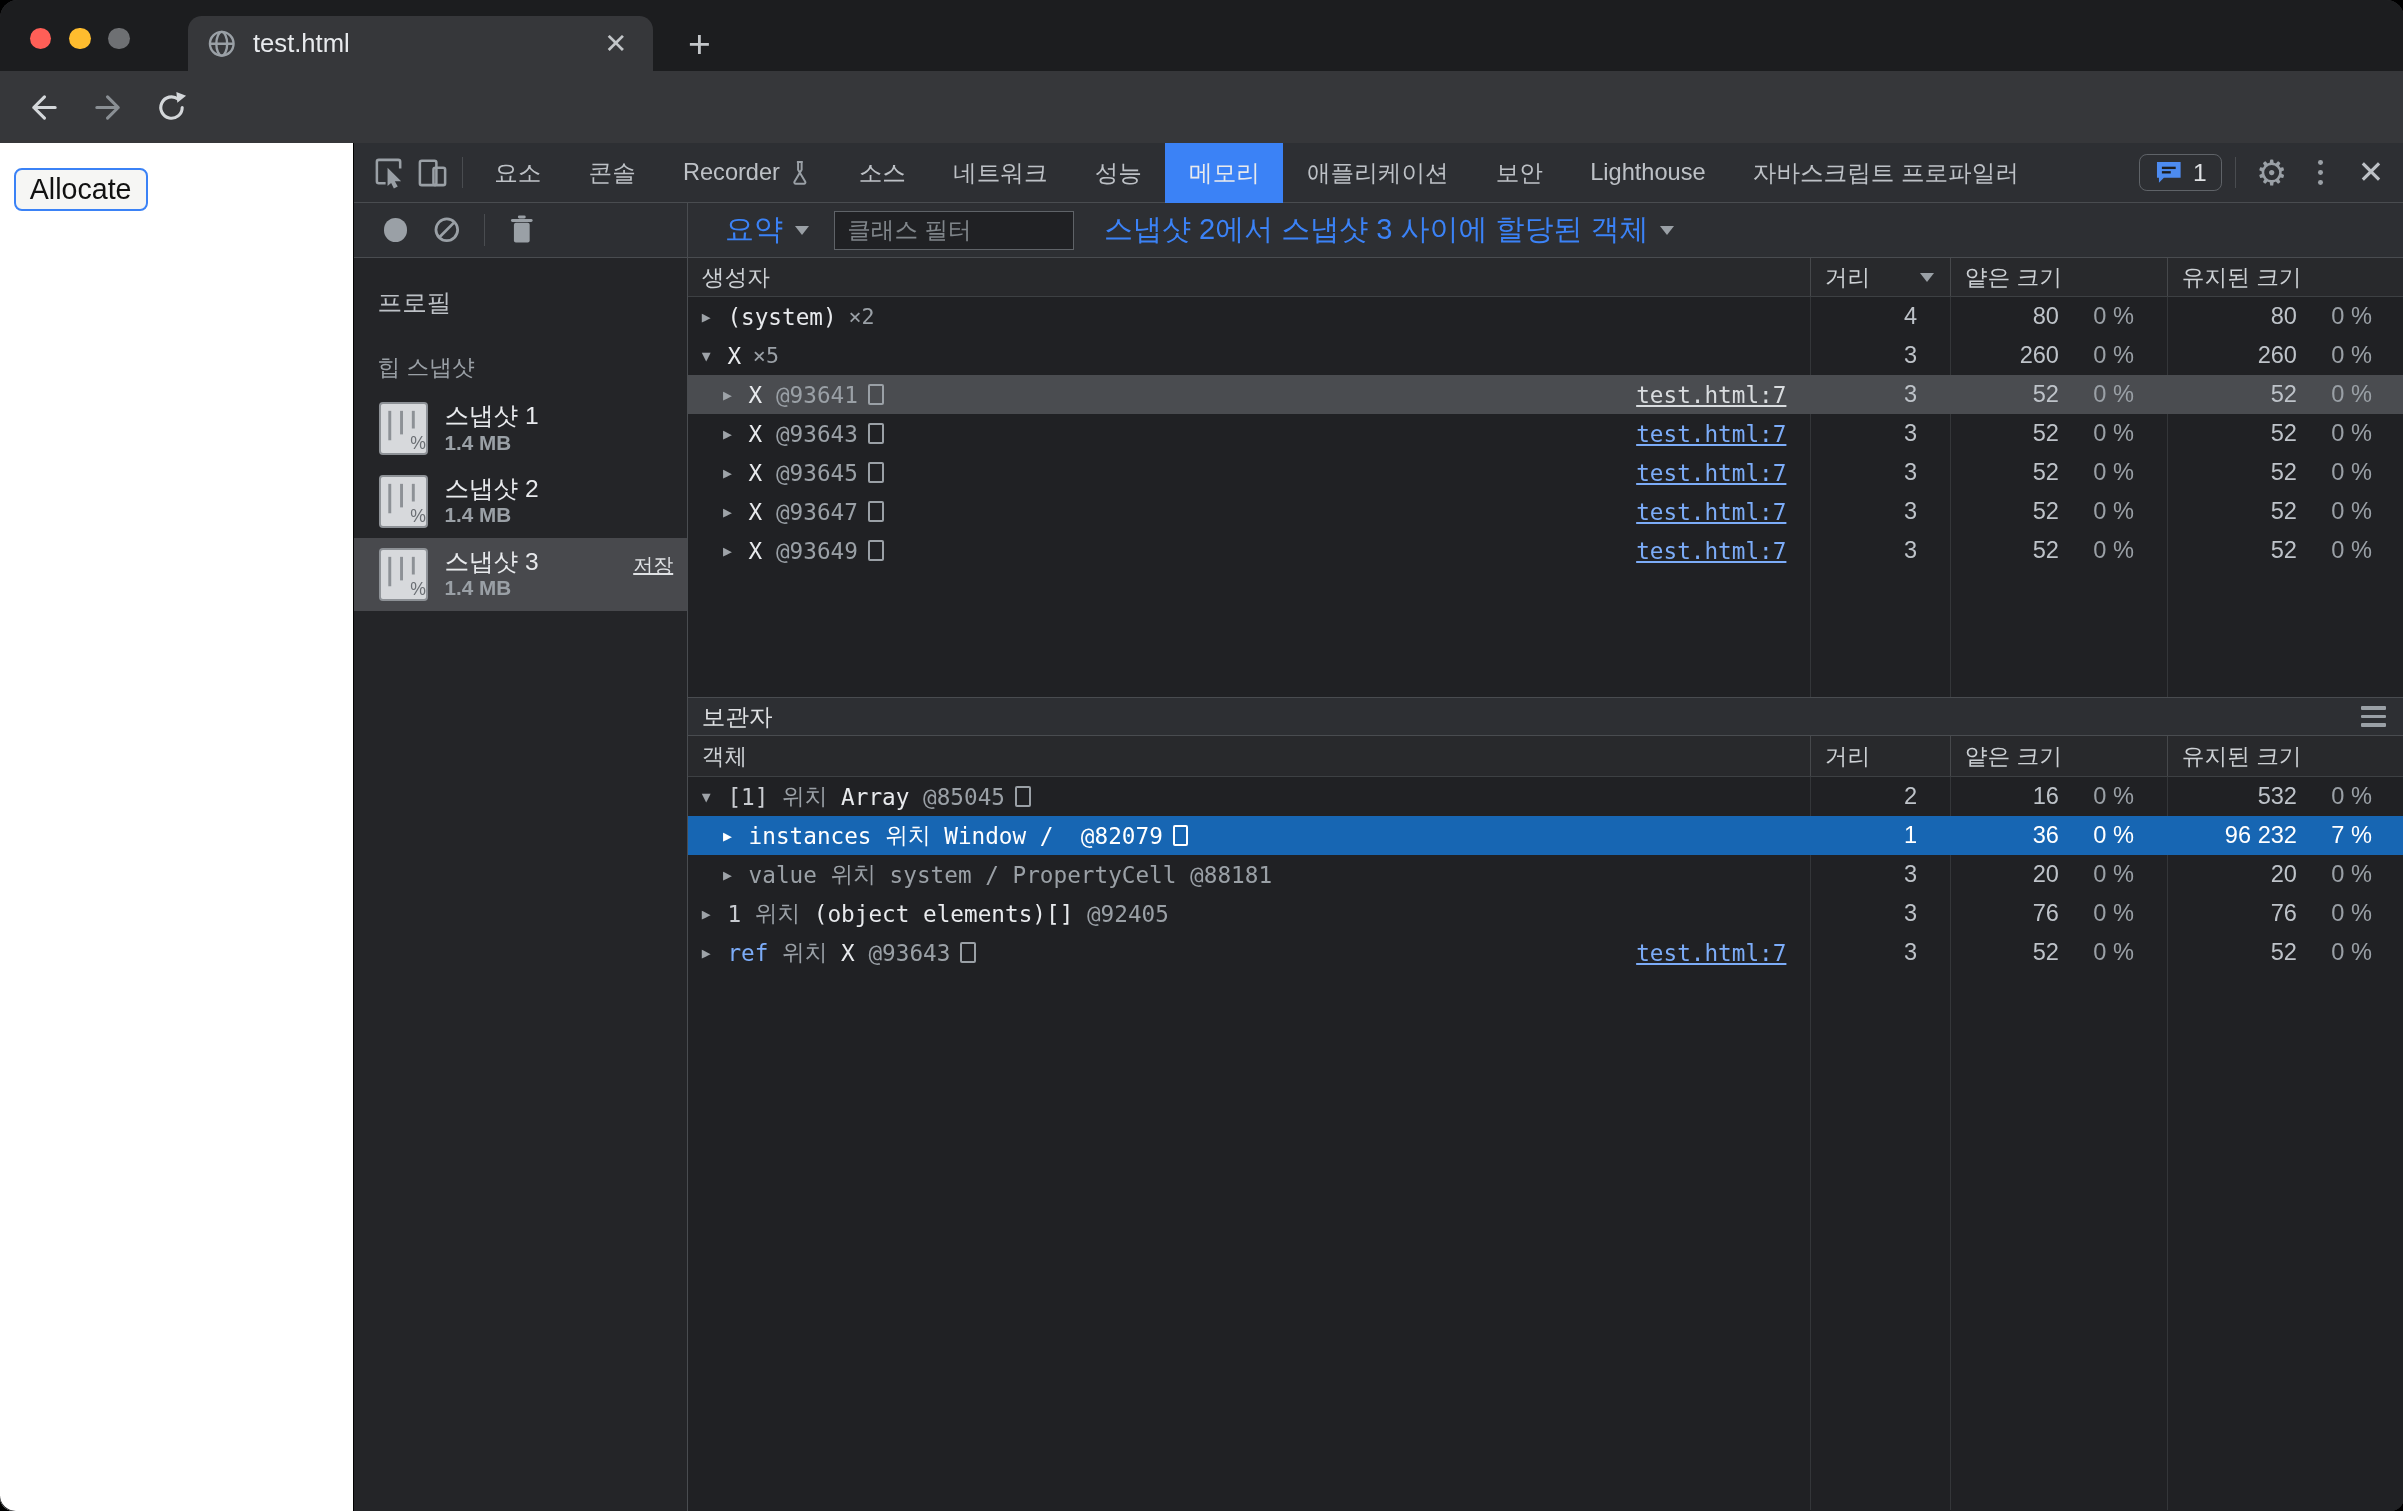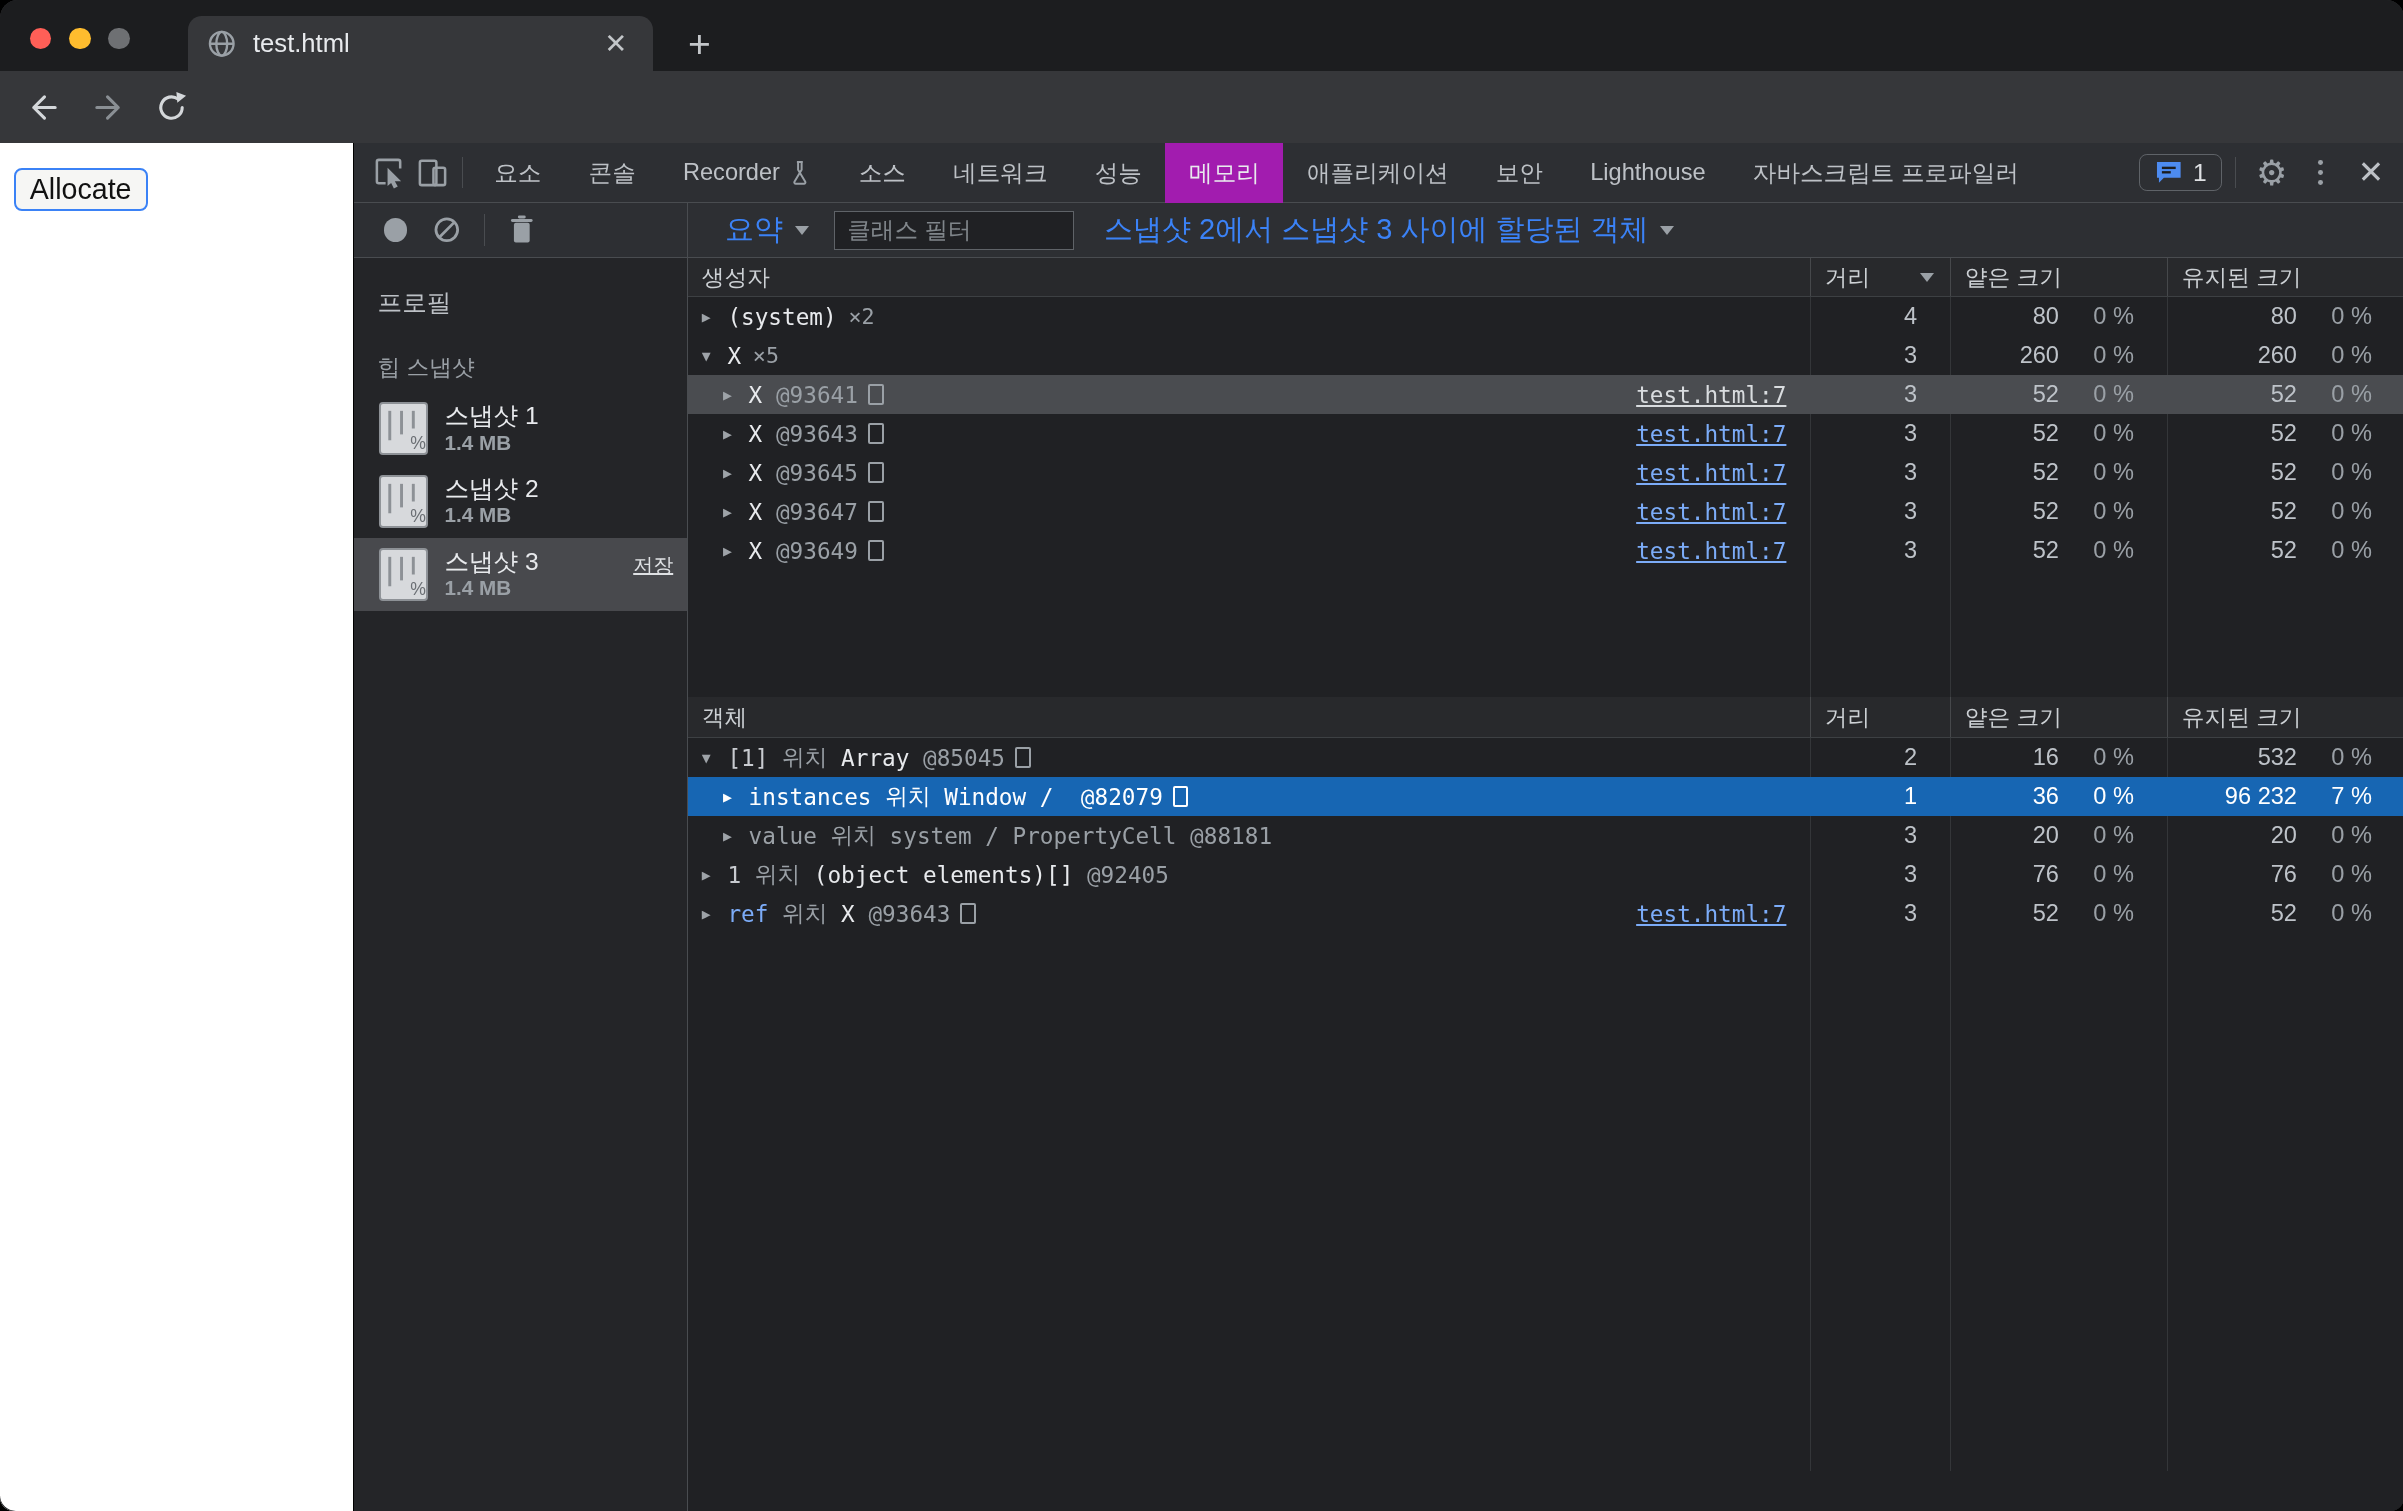--- a/index.html
+++ b/index.html
@@ -37,21 +37,21 @@
   .alloc{position:absolute;left:13.8px;top:24.6px;height:43px;padding:0 14px;background:#f6f6f4;border:2px solid #3b82f6;border-radius:7.9px;font-size:28.6px;color:#111;font-family:"Liberation Sans",sans-serif;}
   .corner{position:absolute;left:0;bottom:0;width:15.8px;height:15.8px;background:#1c1d1f;}
   .corner::after{content:"";position:absolute;left:0;bottom:0;width:31.5px;height:31.5px;border-radius:0 0 0 15.8px;background:#fff;}
 
   
   .devtools{position:absolute;left:353px;top:0;width:2051px;height:100%;background:#202124;border-left:1px solid #000;box-sizing:border-box;}
   .dt-tabs{position:absolute;left:0;top:0;width:100%;height:60px;background:#2d2f33;border-bottom:1px solid #494c50;display:flex;align-items:center;box-sizing:border-box;}
   .iconbtn{display:flex;align-items:center;justify-content:center;width:43px;height:43px;flex:0 0 auto;}
   .vsep{width:1px;height:31.5px;background:#494c50;margin:0 7.9px;flex:0 0 auto;}
   .dt-tab{color:#bdc1c6;font-size:23.6px;padding:0 23.6px;height:60px;display:flex;align-items:center;gap:9.9px;flex:0 0 auto;box-sizing:border-box;}
-  .dt-tab.active{background:#a21caf;color:#e8eaed;}
+  .dt-tab.active{background:#3b82f6;color:#e8eaed;}
   .dt-right{margin-left:auto;display:flex;align-items:center;gap:5.9px;padding-right:9.9px;}
   .chatbtn{display:flex;align-items:center;gap:9.9px;border:1px solid #5f6368;border-radius:7.9px;padding:3.9px 13.8px;color:#dfe1e4;font-size:24.6px;}
   .gear{color:#9aa0a6;font-size:35px;line-height:1;}
   .dt-kebab{display:flex;flex-direction:column;gap:4.9px;align-items:center;width:29.6px;}
   .dt-kebab i{width:4.9px;height:4.9px;border-radius:50%;background:#9aa0a6;}
   .dt-close{color:#bdc1c6;font-size:31.5px;padding:0 9.9px;}
 
   .dt-bar2{position:absolute;left:0;top:60px;width:100%;height:55px;background:#2d2f33;border-bottom:1px solid #494c50;box-sizing:border-box;}
   .bar2-left{position:absolute;left:0;top:0;width:334px;height:100%;display:flex;align-items:center;border-right:1px solid #494c50;box-sizing:border-box;padding-left:19.7px;gap:7.9px;}
   .rec{width:23.6px;height:23.6px;border-radius:50%;background:#9aa0a6;margin:0 9.9px;}
@@ -519,20 +519,28 @@
                 <span class="numv">52</span>
                 <span class="pct">0 %</span>
               </div>
               <div class="numcell">
                 <span class="numv">52</span>
                 <span class="pct">0 %</span>
               </div>
             </div>
           </div>
 
+        <div class="secbar">
+          <span>보관자</span>
+          <span class="burger">
+              <i></i>
+              <i></i>
+              <i></i>
+            </span>
+        </div>
         <div class="grid colhead" style="height:41px">
           <div class="hc">객체</div>
           <div class="hc">거리</div>
           <div class="hc">얕은 크기</div>
           <div class="hc">유지된 크기</div>
         </div>
         <div class="body-wrap" id="ret-body" style="height:733px">
           <div class="colline" style="left:1122px"></div>
             <div class="colline" style="left:1262px"></div>
             <div class="colline" style="left:1479px"></div>

